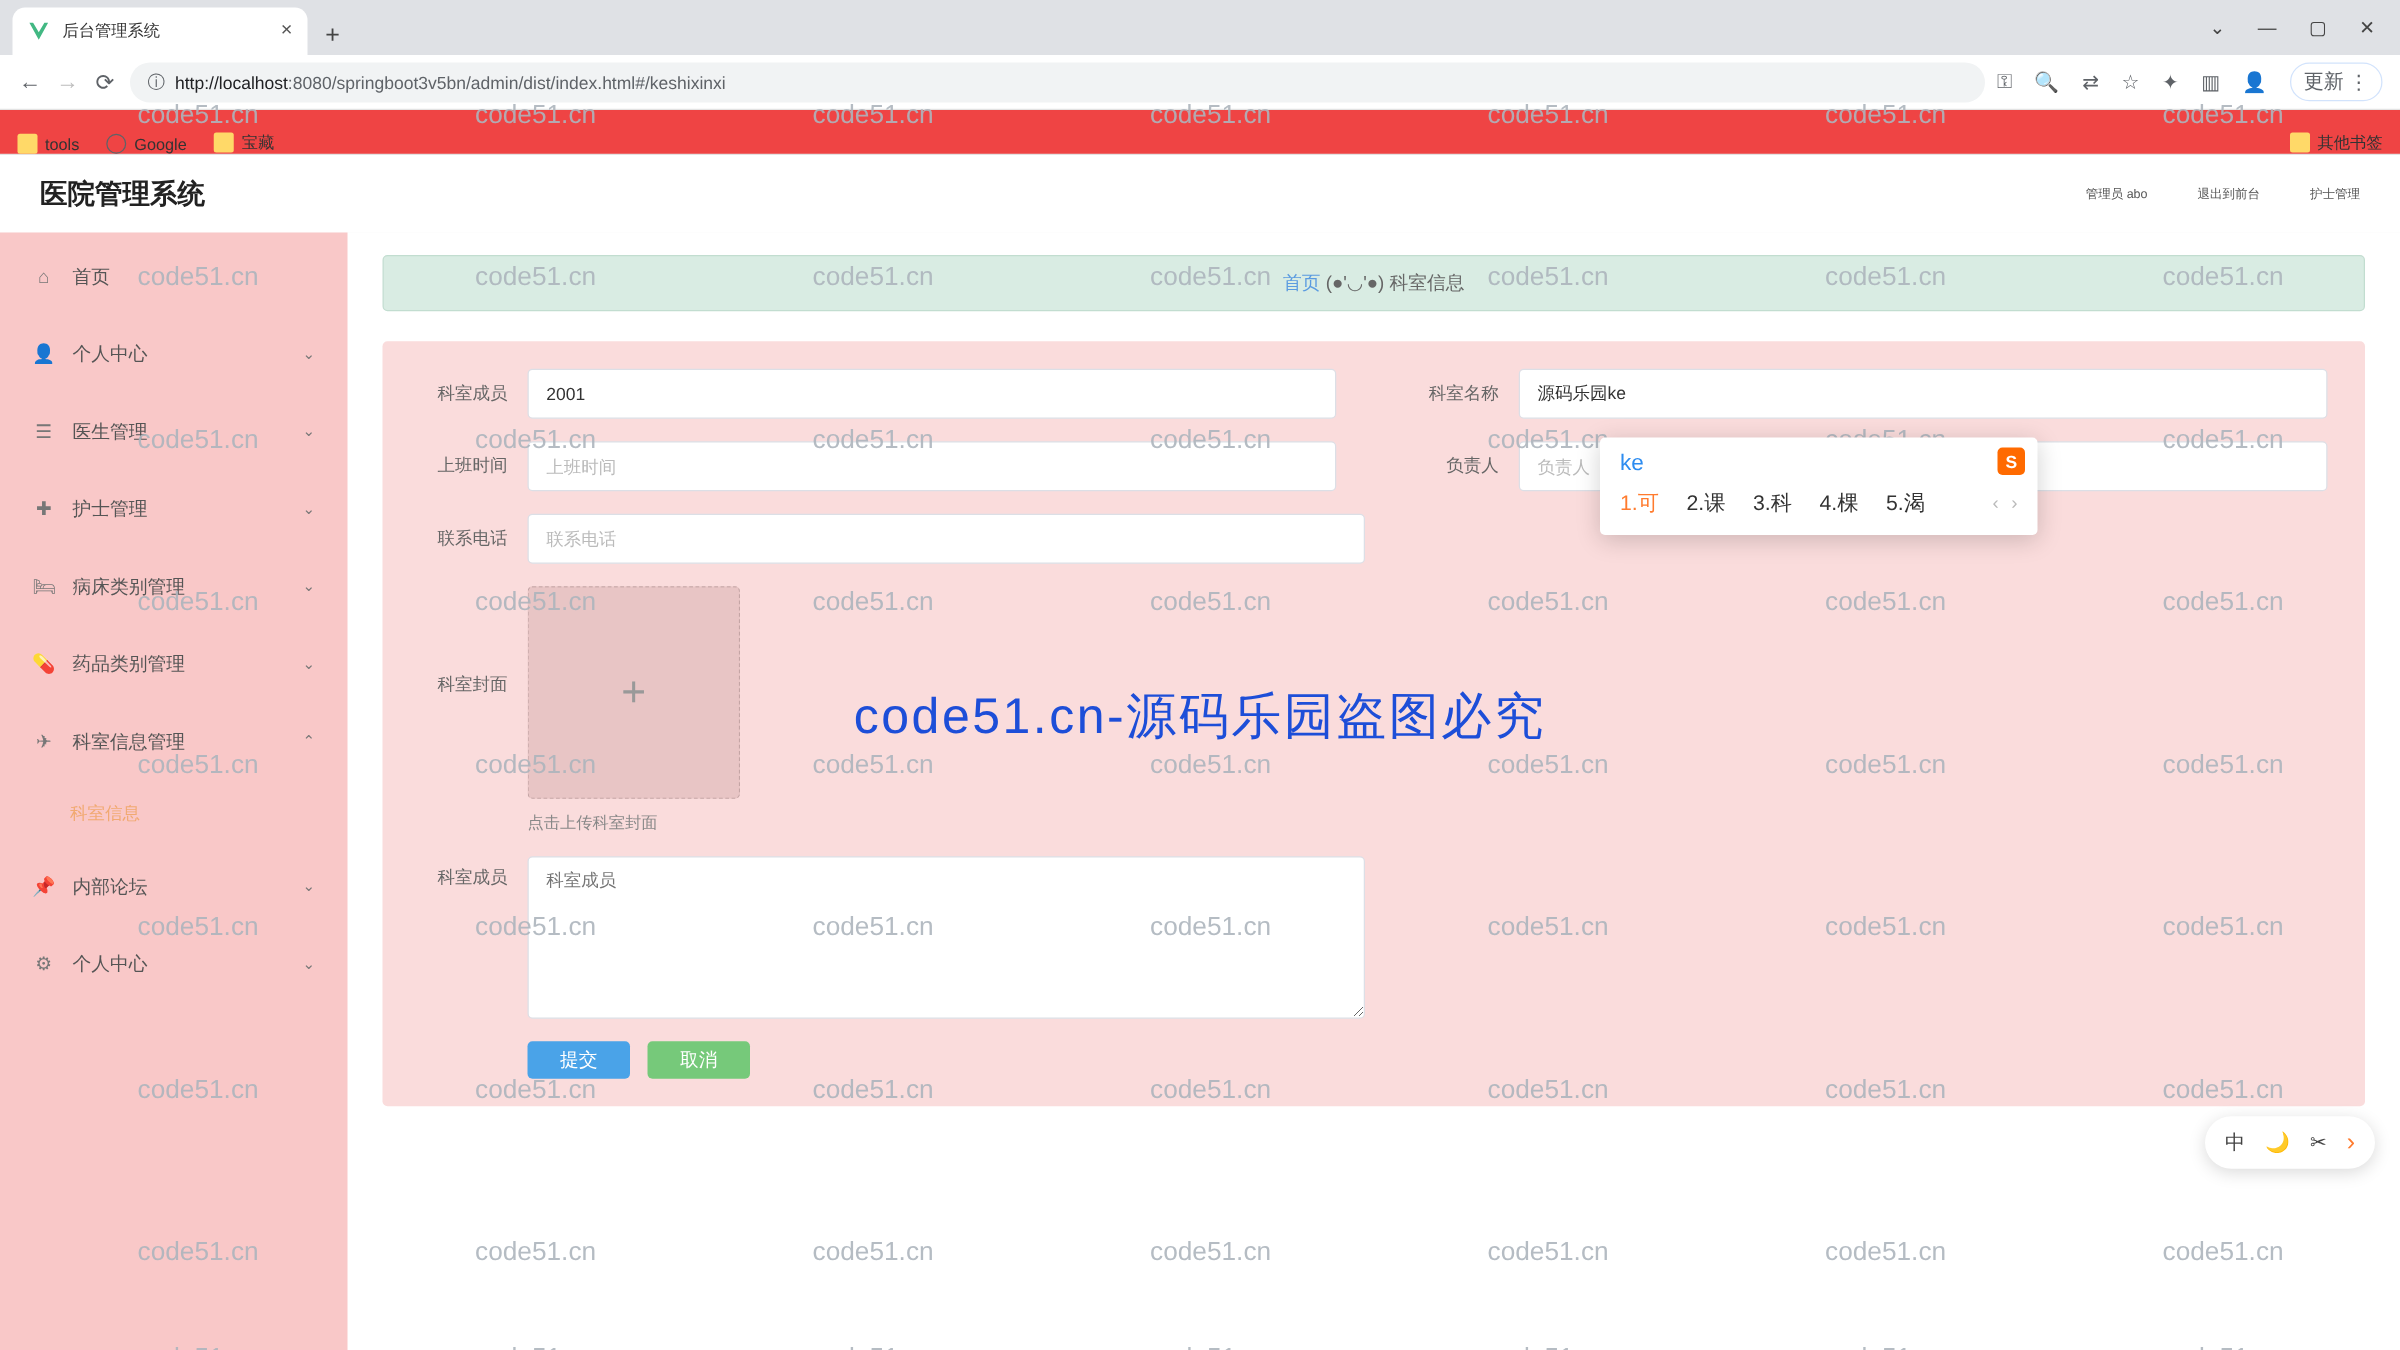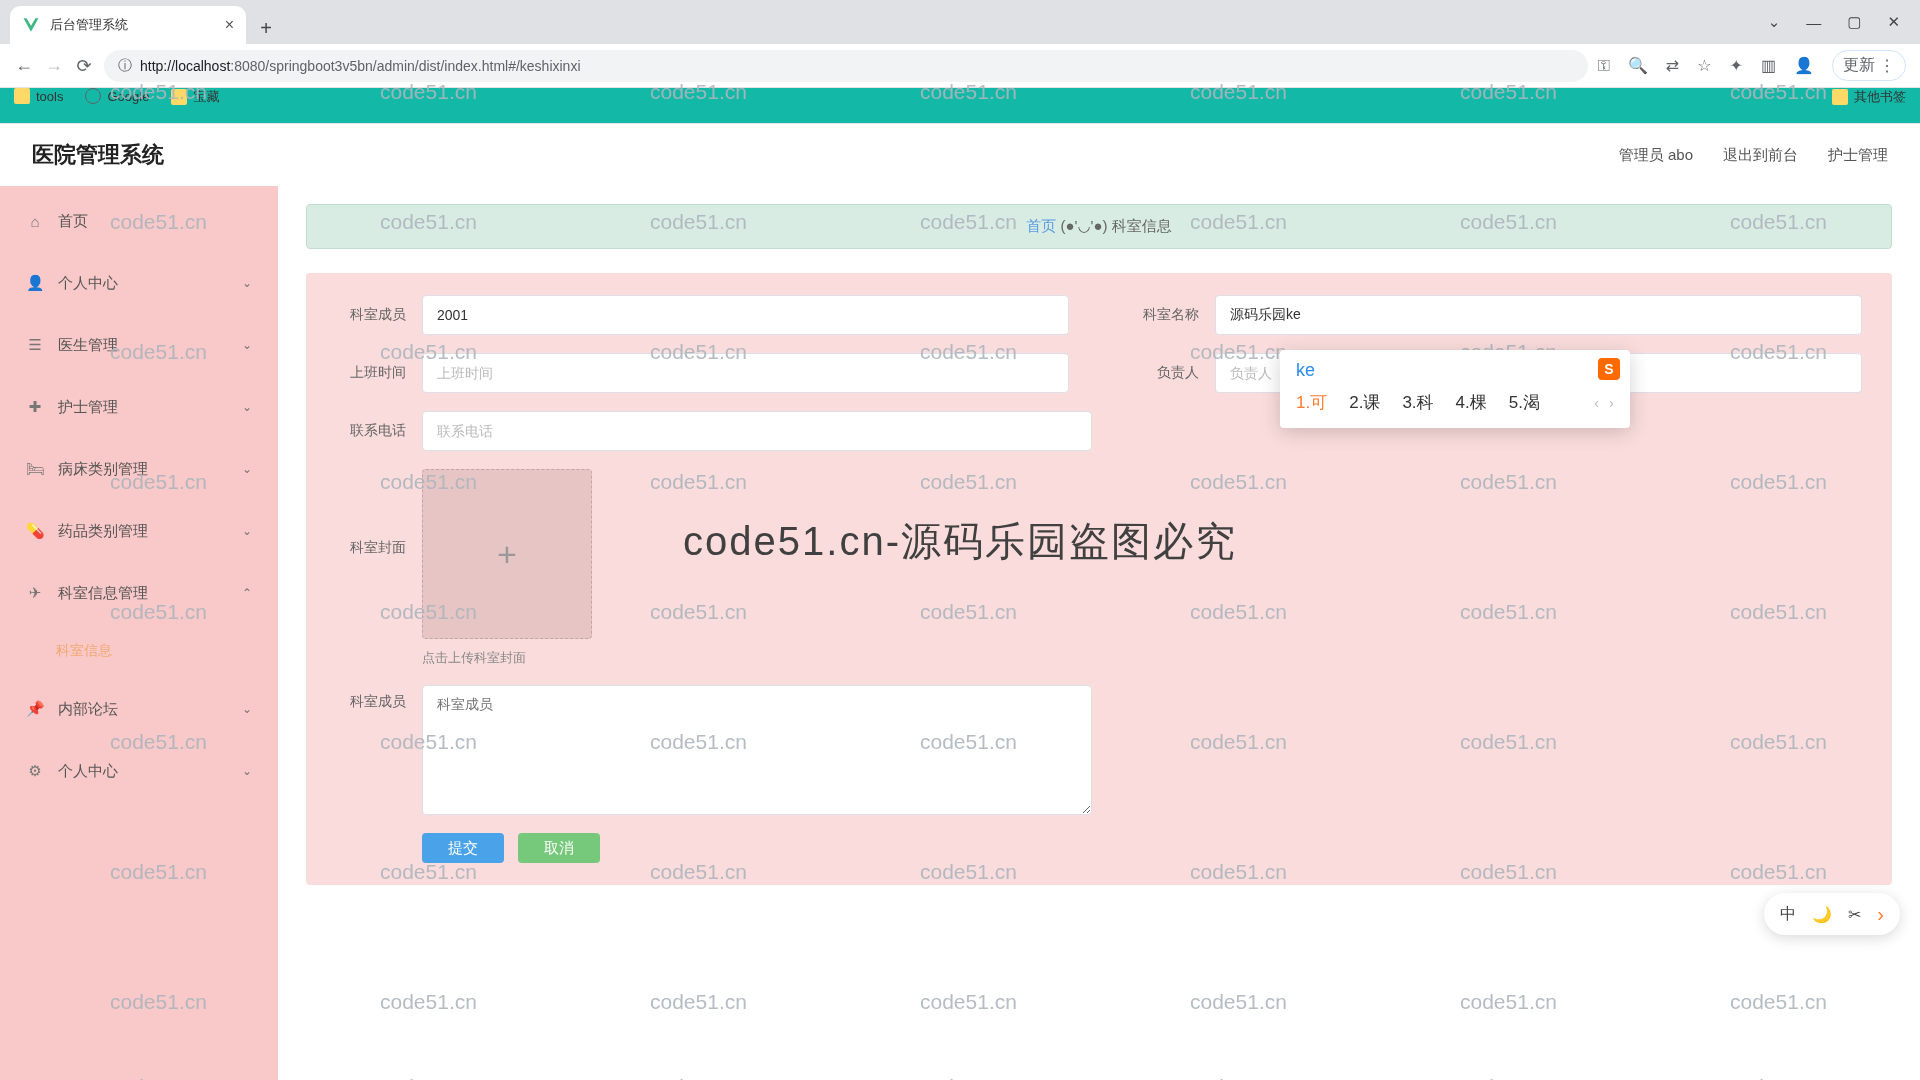--- a/index.html
+++ b/index.html
@@ -22,30 +22,30 @@
 .url-field{flex:1;height:32px;background:#f1f3f4;border-radius:16px;display:flex;align-items:center;padding:0 14px;gap:8px}
 .url-info{font-size:14px;color:#5f6368}
 .url-text{font-size:14px;color:#202124}
 .url-text .host{color:#202124}
 .url-text .rest{color:#5f6368}
 .addr-right{display:flex;align-items:center;gap:18px}
 .addr-right span{font-size:16px;color:#5f6368;cursor:pointer}
 .update-btn{border:1px solid #d2e3fc;color:#1a73e8;font-size:13px;padding:4px 10px;border-radius:16px;cursor:pointer;display:flex;align-items:center;gap:4px}
 
 
-.bookmarks{height:36px;background:#14b8a6;display:flex;align-items:flex-start;padding:0 14px;gap:22px;border-bottom:1px solid #e3e3e3}
+.bookmarks{height:36px;background:#ef4444;display:flex;align-items:flex-end;padding:0 14px;gap:22px;border-bottom:1px solid #e3e3e3}
 .bm-item{display:flex;align-items:center;gap:6px;font-size:13px;color:#333;cursor:pointer}
 .bm-folder{width:16px;height:16px;background:#ffd968;border-radius:2px}
 .bm-globe{width:16px;height:16px;border:1.5px solid #5f6368;border-radius:50%;position:relative}
 .bm-right{margin-left:auto}
 
 
 .app-header{height:62px;background:#fff;display:flex;align-items:center;padding:0 32px}
 .app-title{font-size:22px;font-weight:700;color:#222}
-.app-header-right{margin-left:auto;display:flex;gap:30px;font-size:15px;color:#555}
+.app-header-right{margin-left:auto;display:flex;gap:40px;font-size:10px;color:#555}
 .app-header-right span{cursor:pointer}
 
 
 .workspace{display:flex;height:calc(1080px - 44px - 44px - 36px - 62px);background:#fff}
 
 
 .sidebar{width:278px;background:#f9c8c8;padding-top:4px}
 .side-item{height:62px;display:flex;align-items:center;padding:0 26px;font-size:15px;color:#555;gap:14px;cursor:pointer;position:relative}
 .side-item.sub{padding-left:56px;color:#f1a971;font-size:14px;height:54px}
 .side-chevron{margin-left:auto;font-size:12px;color:#777}
@@ -77,21 +77,21 @@
 .ime-cands{display:flex;gap:22px;font-size:17px;color:#333;align-items:center}
 .ime-cands .c1{color:#ff7b2e}
 .ime-nav{margin-left:auto;display:flex;gap:10px;color:#bbb;font-size:15px}
 
 
 .langbar{position:absolute;right:20px;bottom:145px;background:#fff;border-radius:22px;box-shadow:0 3px 14px rgba(0,0,0,.15);height:42px;display:flex;align-items:center;padding:0 16px;gap:16px;font-size:16px;color:#444}
 .langbar .orange{color:#ff7b2e;font-size:20px}
 
 
 .wm{position:absolute;color:#adb5bd;font-size:21px;pointer-events:none;opacity:.9}
-.wm-big{position:absolute;left:50%;top:514px;transform:translateX(-50%);color:#404040;font-size:40px;font-weight:400;letter-spacing:2px;pointer-events:none}
+.wm-big{position:absolute;left:50%;top:545px;transform:translateX(-50%);color:#1d4ed8;font-size:40px;font-weight:400;letter-spacing:2px;pointer-events:none}
 </style>
 </head>
 <body>
 
 <div class="titlebar">
   <div class="tab">
     <svg class="favicon" viewBox="0 0 24 24">
         <path fill="#42b883" d="M2 3h4l6 10L18 3h4L12 21z"></path>
       </svg>
     <span class="tab-title">后台管理系统</span>

